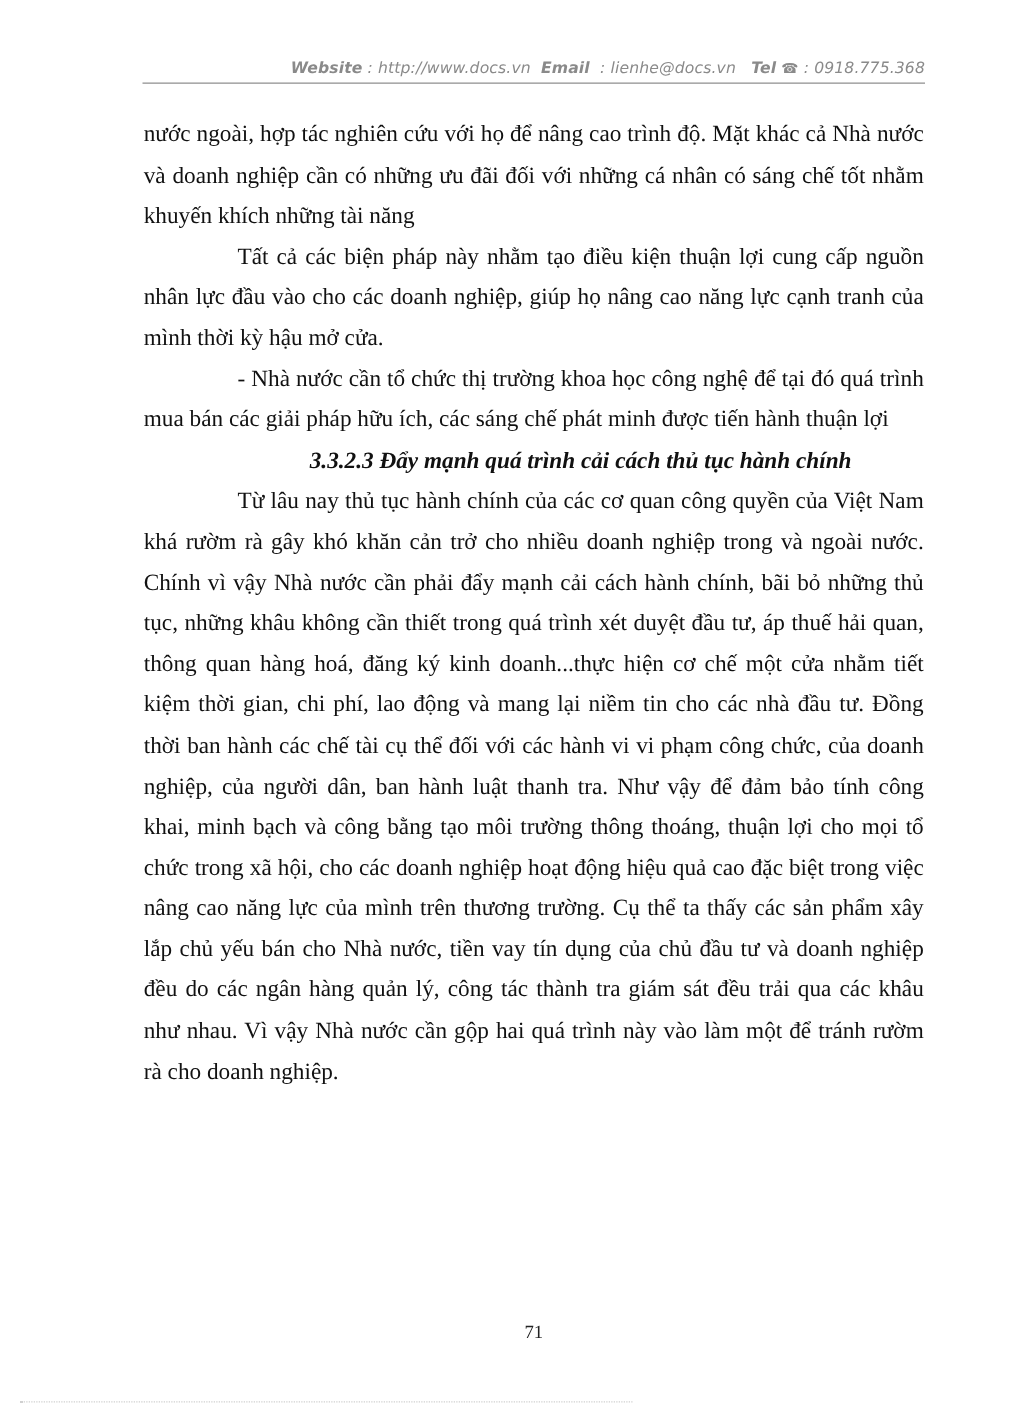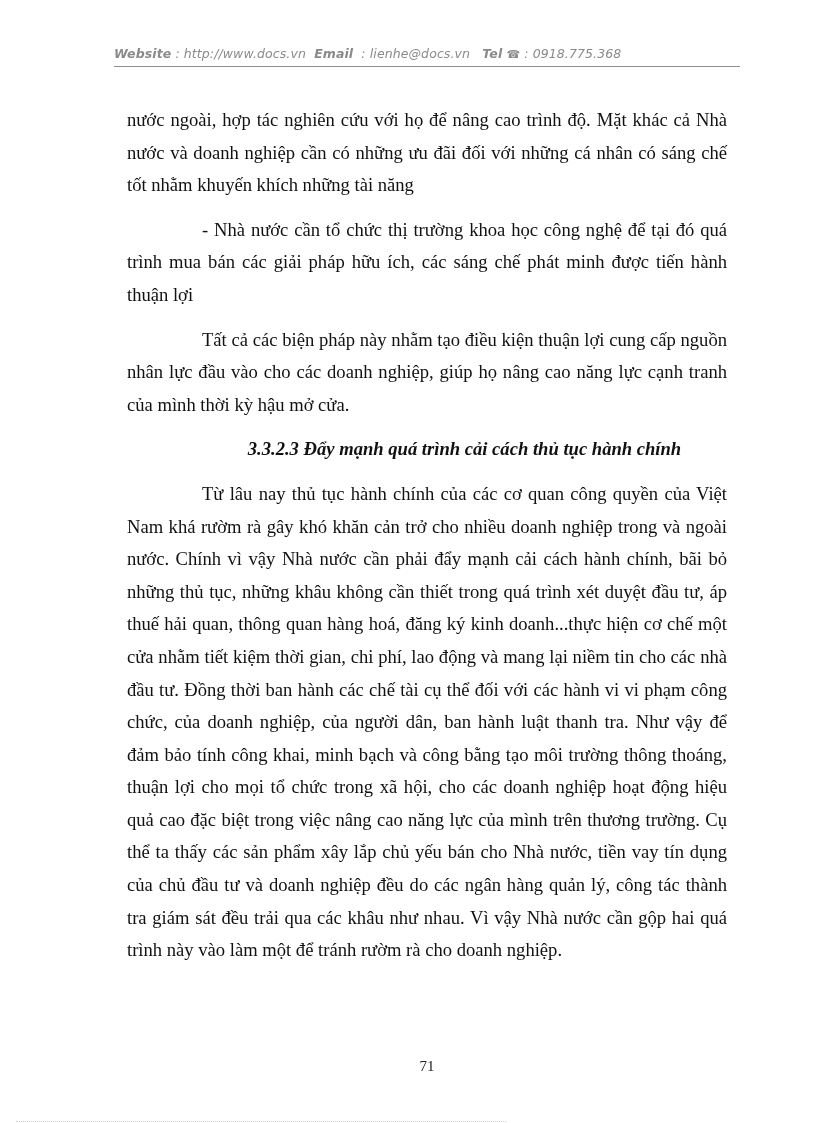--- a/index.html
+++ b/index.html
@@ -19,21 +19,21 @@
       width: 816px;
       height: 1123px;
       background: #ffffff;
     }
     .header {
       position: absolute;
       left: 114px;
       top: 46px;
       width: 626px;
       height: 20px;
-      text-align: left;
+      text-align: right;
       font-family: "DejaVu Sans", sans-serif;
       font-size: 12.5px;
       font-style: italic;
       color: #8a8a8a;
       white-space: nowrap;
       letter-spacing: 0.1px;
     }
     .header b {
       font-weight: bold;
       color: #8a8a8a;
@@ -50,21 +50,21 @@
       position: absolute;
       left: 115px;
       top: 92px;
       width: 624px;
       font-family: "Liberation Serif", "DejaVu Serif", serif;
       font-size: 18.6px;
       line-height: 32.6px;
       color: #111111;
     }
     .body-text p {
-      margin: 12px;
+      margin: 0;
       text-align: justify;
     }
     .body-text p.indent {
       text-indent: 75px;
     }
     .body-text p.heading {
       text-indent: 75px;
       font-weight: bold;
       font-style: italic;
       text-align: center;
@@ -99,21 +99,21 @@
     &nbsp;<b>Email</b>
     &nbsp;<span>: lienhe@docs.vn</span>
     &nbsp;&nbsp;<b>Tel</b>
     <span style="font-style:normal;font-size:11px;">☎</span>
     <span>: 0918.775.368</span>
   </div>
   <div class="header-rule"></div>
 
   <div class="body-text">
     <p>nước ngoài, hợp tác nghiên cứu với họ để nâng cao trình độ. Mặt khác cả Nhà nước và doanh nghiệp cần có những ưu đãi đối với những cá nhân có sáng chế tốt nhằm khuyến khích những tài năng</p>
+    <p class="indent">Tất cả các biện pháp này nhằm tạo điều kiện thuận lợi cung cấp nguồn nhân lực đầu vào cho các doanh nghiệp, giúp họ nâng cao năng lực cạnh tranh của mình thời kỳ hậu mở cửa.</p>
     <p class="indent">- Nhà nước cần tổ chức thị trường khoa học công nghệ để tại đó quá trình mua bán các giải pháp hữu ích, các sáng chế phát minh được tiến hành thuận lợi</p>
-    <p class="indent">Tất cả các biện pháp này nhằm tạo điều kiện thuận lợi cung cấp nguồn nhân lực đầu vào cho các doanh nghiệp, giúp họ nâng cao năng lực cạnh tranh của mình thời kỳ hậu mở cửa.</p>
     <p class="heading">3.3.2.3 Đẩy mạnh quá trình cải cách thủ tục hành chính</p>
     <p class="indent">Từ lâu nay thủ tục hành chính của các cơ quan công quyền của Việt Nam khá rườm rà gây khó khăn cản trở cho nhiều doanh nghiệp trong và ngoài nước. Chính vì vậy Nhà nước cần phải đẩy mạnh cải cách hành chính, bãi bỏ những thủ tục, những khâu không cần thiết trong quá trình xét duyệt đầu tư, áp thuế hải quan, thông quan hàng hoá, đăng ký kinh doanh...thực hiện cơ chế một cửa nhằm tiết kiệm thời gian, chi phí, lao động và mang lại niềm tin cho các nhà đầu tư. Đồng thời ban hành các chế tài cụ thể đối với các hành vi vi phạm công chức, của doanh nghiệp, của người dân, ban hành luật thanh tra. Như vậy để đảm bảo tính công khai, minh bạch và công bằng tạo môi trường thông thoáng, thuận lợi cho mọi tổ chức trong xã hội, cho các doanh nghiệp hoạt động hiệu quả cao đặc biệt trong việc nâng cao năng lực của mình trên thương trường. Cụ thể ta thấy các sản phẩm xây lắp chủ yếu bán cho Nhà nước, tiền vay tín dụng của chủ đầu tư và doanh nghiệp đều do các ngân hàng quản lý, công tác thành tra giám sát đều trải qua các khâu như nhau. Vì vậy Nhà nước cần gộp hai quá trình này vào làm một để tránh rườm rà cho doanh nghiệp.</p>
   </div>
 
   <div class="page-number">71</div>
   <div class="bottom-rule"></div>
 </div>
 
 </body></html>

